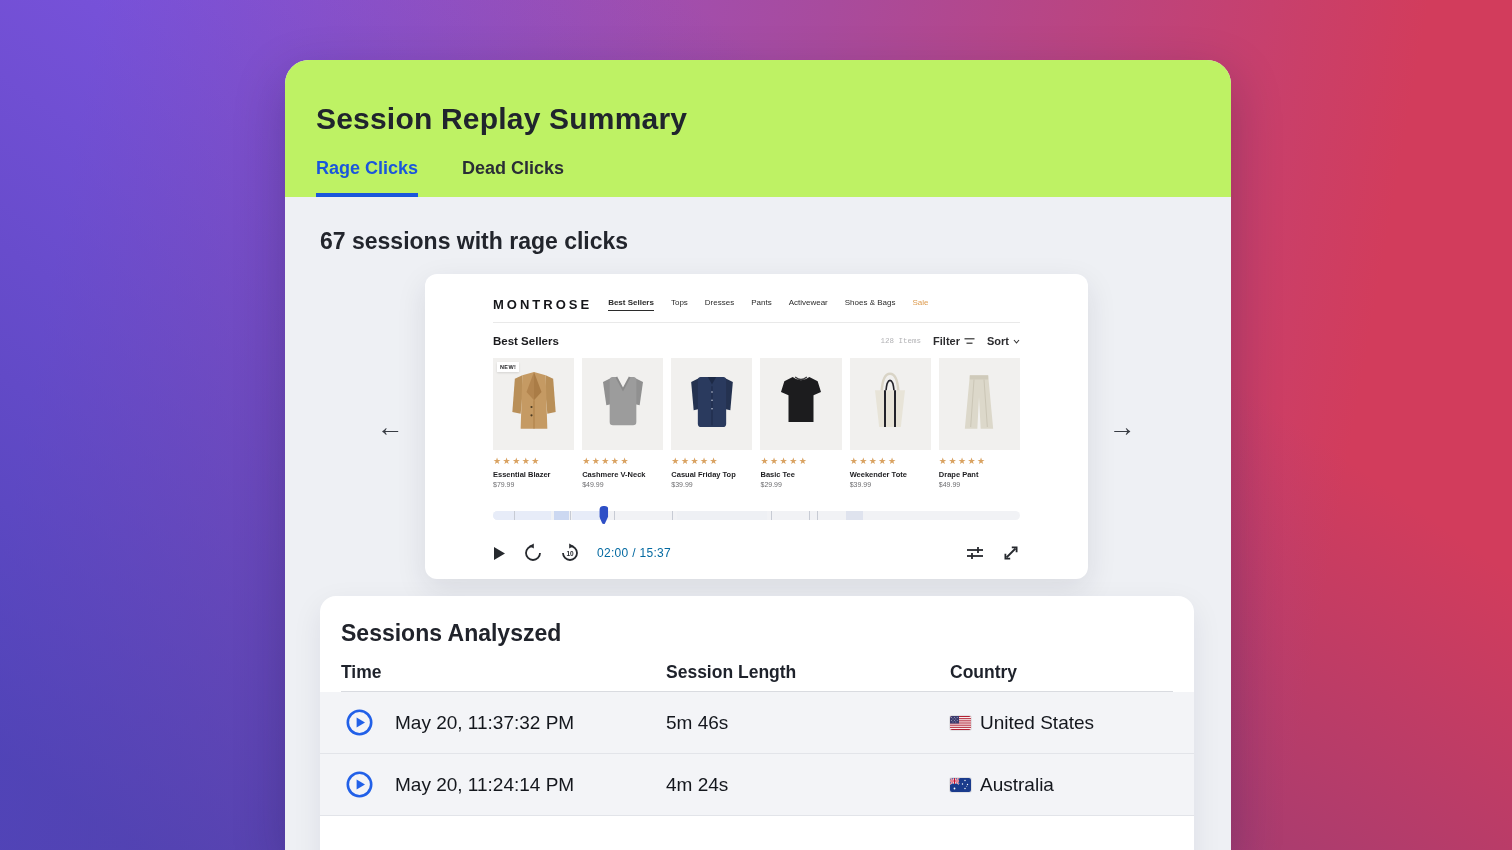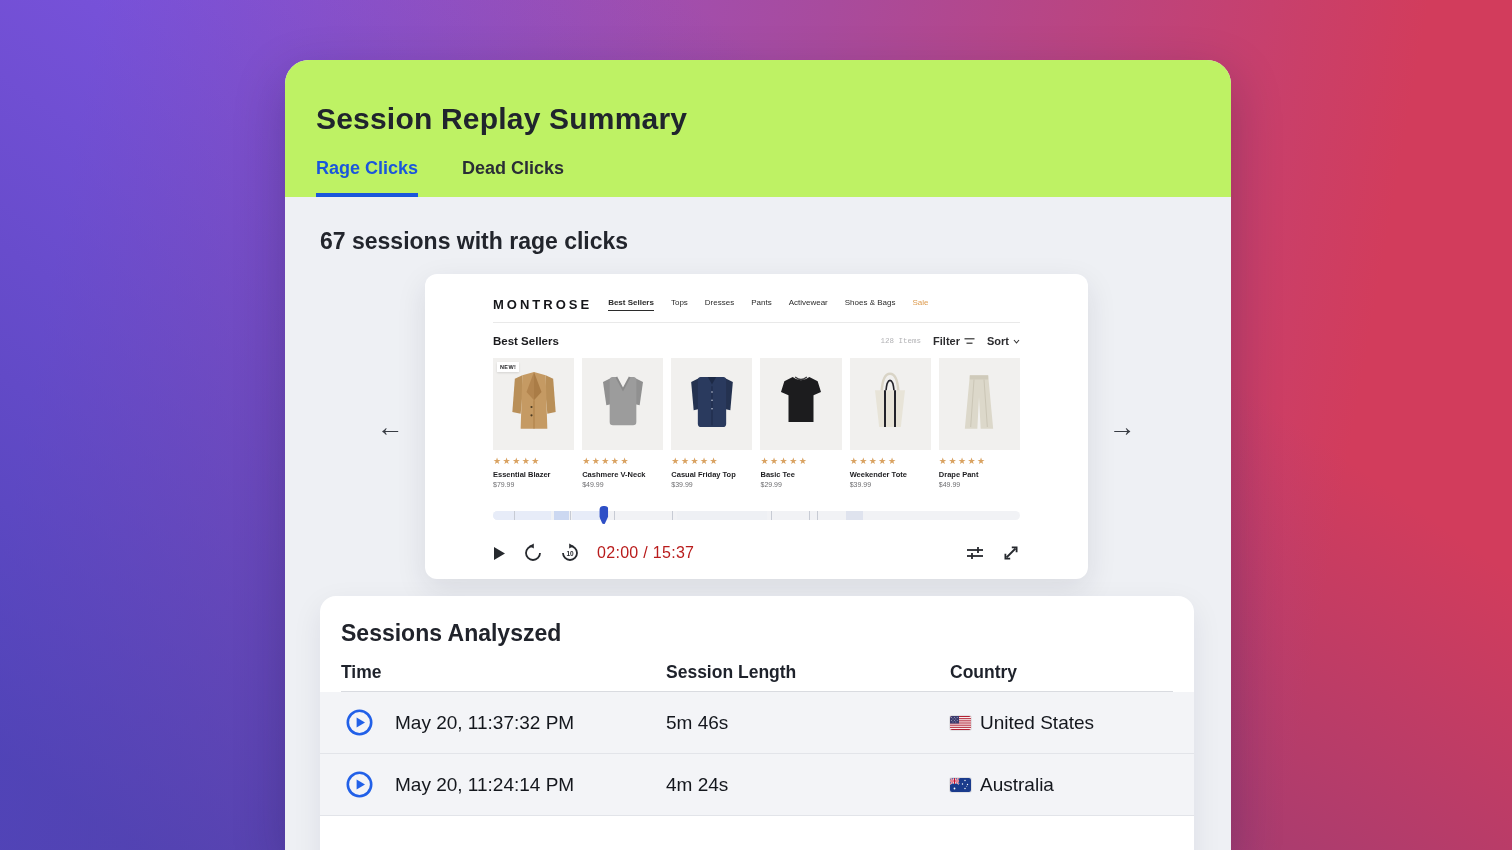--- a/index.html
+++ b/index.html
@@ -93,21 +93,21 @@
     clip-path:polygon(0 0,100% 0,100% 58%,62% 100%,38% 100%,0 58%);
     transform:translateX(-50%); cursor:grab;
   }
 
   
   .controls {
     position:absolute; left:68px; top:263px; width:527px; height:32px;
     display:flex; align-items:center; gap:17px;
   }
   .ctrl { display:flex; align-items:center; justify-content:center; cursor:pointer; }
-  .time-display { font-size:16px; color:#b91c1c; letter-spacing:.3px; }
+  .time-display { font-size:12px; color:#0369a1; letter-spacing:.3px; }
   .controls .spacer { flex:1; }
 
   
   .table-card {
     position:absolute; left:35px; top:536px; width:874px; height:300px;
     background:#fff; border-radius:16px; box-shadow:0 10px 30px rgba(25,30,60,.08);
     overflow:hidden;
   }
   .table-title { position:absolute; left:21px; top:24px; font-size:23px; font-weight:600; color:#20232b; }
   .thead { position:absolute; left:0; top:66px; width:100%; height:29px; }

